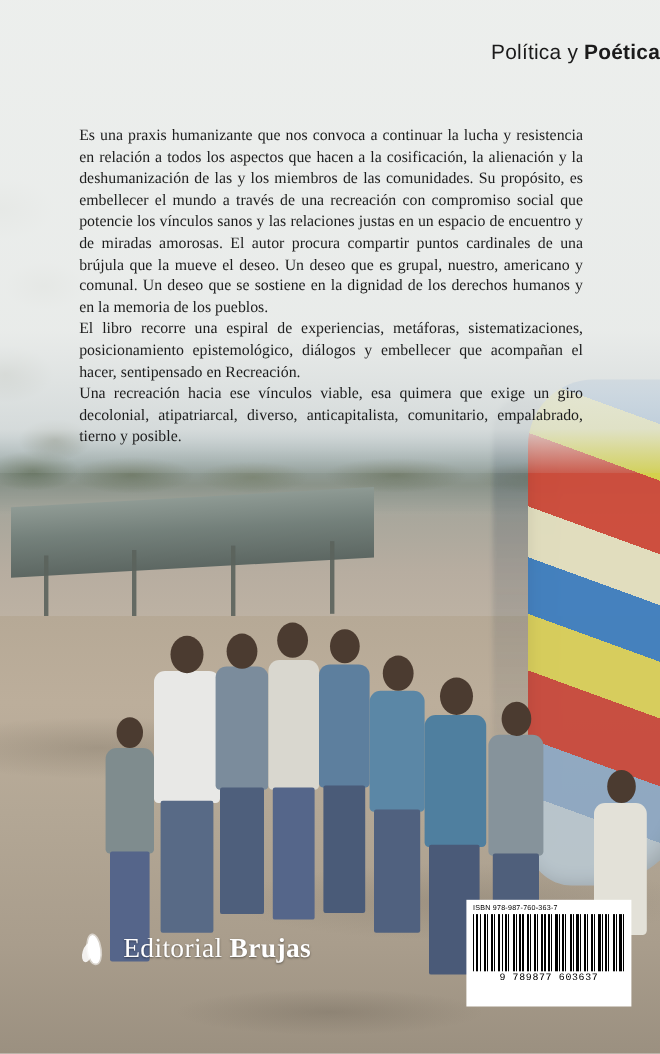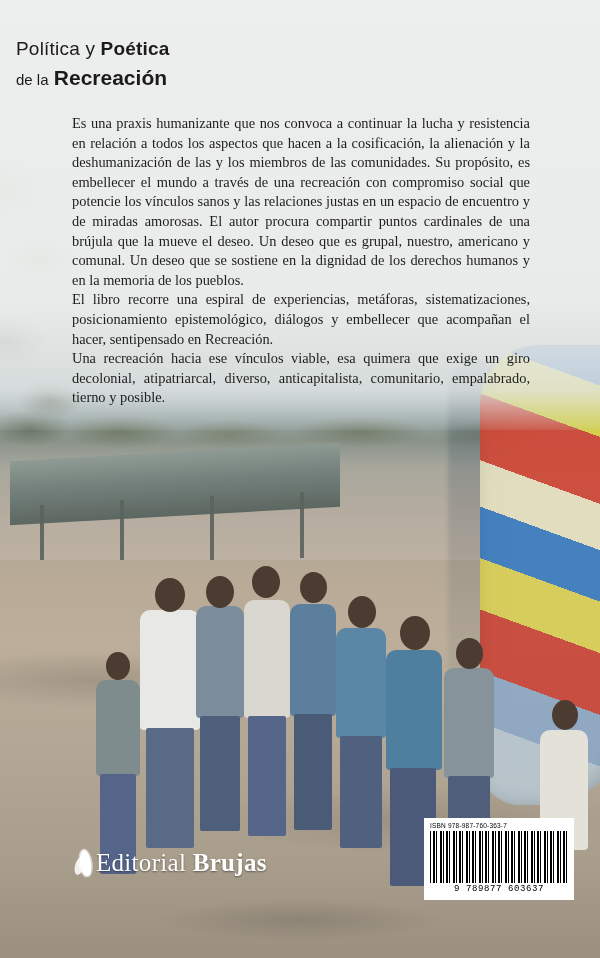--- a/index.html
+++ b/index.html
@@ -161,21 +161,21 @@
     position: absolute;
     background: #4f5f7b;
     border-radius: 2px;
   }
 
   
   .title {
     position: absolute;
     left: 0; top: 38px;
     width: 600px;
-    text-align: left;
+    text-align: right;
     color: #1b1b1b;
     padding-left: 16px;
   }
   .title .line1 {
     font-family: "Liberation Sans", sans-serif;
     font-size: 19px;
     letter-spacing: .2px;
   }
   .title .line1 b { font-weight: bold; }
   .title .line2 {
@@ -198,21 +198,21 @@
   }
   .body-text p { margin: 0 0 0 0; }
   .body-text p + p { margin-top: 0px; }
 
   
   .publisher {
     position: absolute;
     left: 74px; top: 848px;
     display: flex;
     align-items: center;
-    gap: 0;
+    gap: 16px;
   }
   .publisher .mark {
     width: 22px; height: 30px;
     position: relative;
   }
   .publisher .mark:before {
     content: "";
     position: absolute; left: 6px; top: 2px;
     width: 11px; height: 26px;
     border-radius: 50% 50% 45% 45%;
@@ -234,21 +234,21 @@
     font-size: 25px;
     letter-spacing: .3px;
     text-shadow: 0 1px 2px rgba(0,0,0,.45);
   }
   .publisher .name .b { font-weight: bold; }
 
   
   .barcode-box {
     position: absolute;
     left: 424px; top: 818px;
-    width: 150px; height: 82px;
+    width: 150px; height: 97px;
     background: #ffffff;
     padding: 4px 6px 3px 6px;
   }
   .barcode-box .isbn-text {
     font-family: "Liberation Sans", sans-serif;
     font-size: 6.5px;
     color: #000;
     letter-spacing: .2px;
     margin-bottom: 2px;
   }
@@ -328,24 +328,20 @@
     <div class="legs" style="left:100px; top:234px; width:36px; height:100px; background:#55658a;"></div>
   </div>
 
   <div class="wash"></div>
 
   <div class="title">
     <div class="line1">
       <span>Política y</span>
       <b>Poética</b>
     </div>
-    <div class="line2">
-      <span class="small">de la</span>
-      <span class="big">Recreación</span>
-    </div>
   </div>
 
   <div class="body-text">
     <p>Es una praxis humanizante que nos convoca a continuar la lucha y resistencia en relación a todos los aspectos que hacen a la cosificación, la alienación y la deshumanización de las y los miembros de las comunidades. Su propósito, es embellecer el mundo a través de una recreación con compromiso social que potencie los vínculos sanos y las relaciones justas en un espacio de encuentro y de miradas amorosas. El autor procura compartir puntos cardinales de una brújula que la mueve el deseo. Un deseo que es grupal, nuestro, americano y comunal. Un deseo que se sostiene en la dignidad de los derechos humanos y en la memoria de los pueblos.</p>
     <p>El libro recorre una espiral de experiencias, metáforas, sistematizaciones, posicionamiento epistemológico, diálogos y embellecer que acompañan el hacer, sentipensado en Recreación.</p>
     <p>Una recreación hacia ese vínculos viable, esa quimera que exige un giro decolonial, atipatriarcal, diverso, anticapitalista, comunitario, empalabrado, tierno y posible.</p>
   </div>
 
   <div class="publisher">
     <span class="mark"></span>

